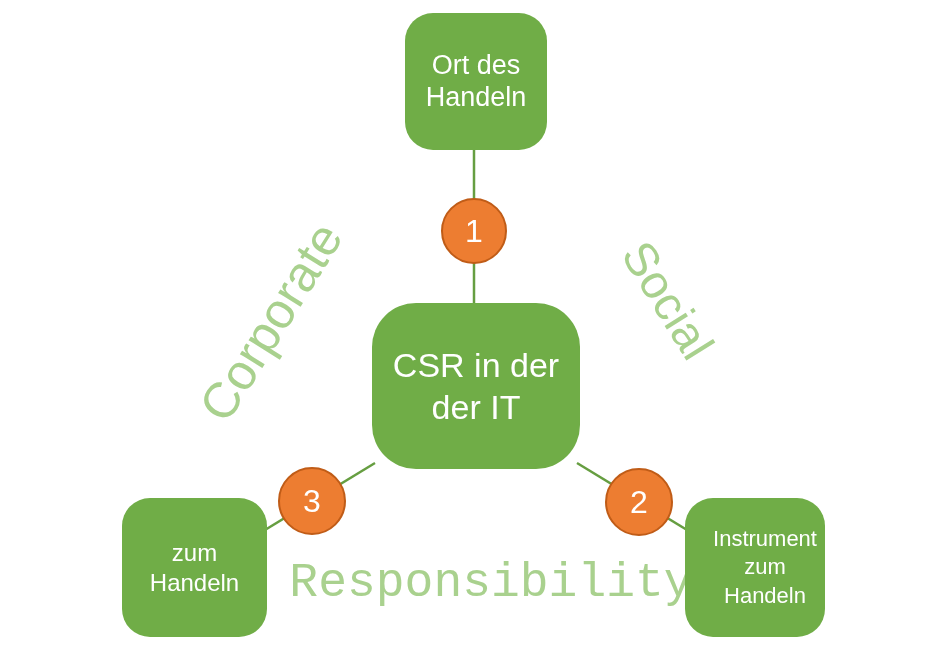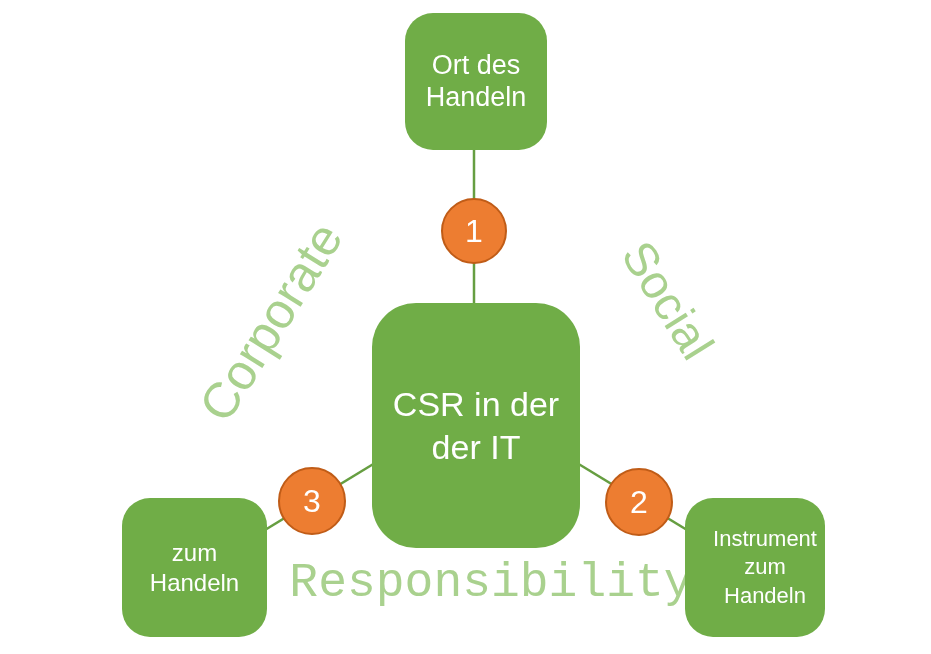--- a/index.html
+++ b/index.html
@@ -68,21 +68,21 @@
   }
   .node-top {
     left: 405px; top: 13px;
     width: 142px; height: 137px;
     border-radius: 28px;
     font-size: 27px;
     line-height: 1.18;
   }
   .node-center {
     left: 372px; top: 303px;
-    width: 208px; height: 245px;
+    width: 208px; height: 166px;
     border-radius: 44px;
     font-size: 34px;
     line-height: 1.24;
   }
   .node-bottom-left {
     left: 122px; top: 498px;
     width: 145px; height: 139px;
     border-radius: 28px;
     font-size: 24px;
     line-height: 1.22;

